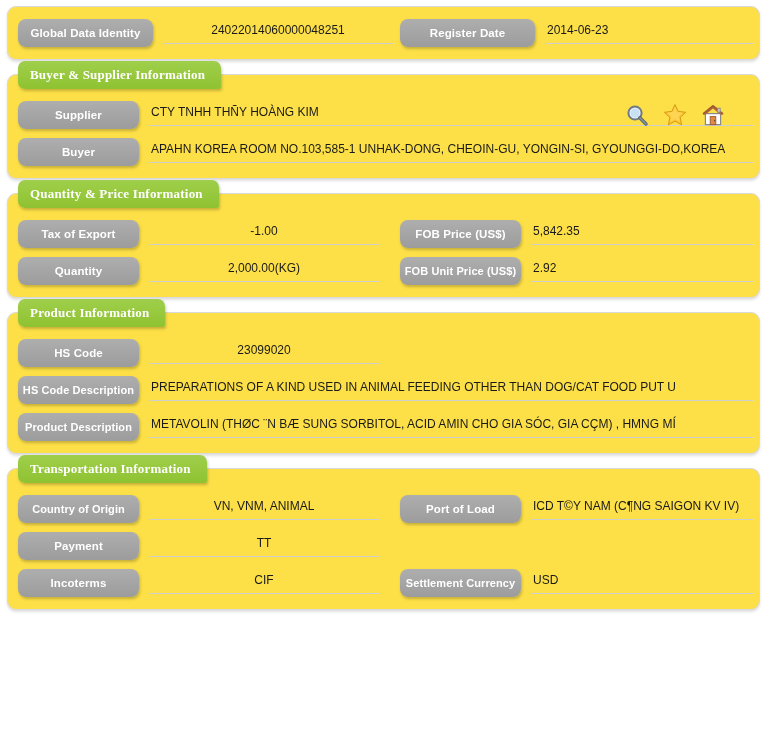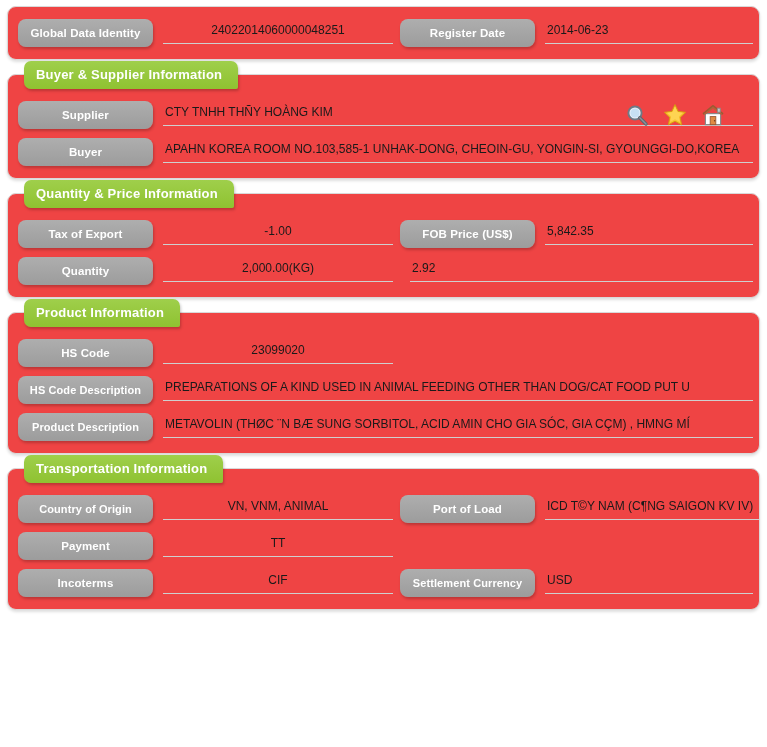--- a/index.html
+++ b/index.html
@@ -17,47 +17,48 @@
     height: 747px;
     position: relative;
     box-sizing: border-box;
     padding: 0;
   }
 
   
   .card {
     position: relative;
     margin: 0 7px 14px 7px;
-    background: #ef4444;
+    background: #fde047;
     border: 1px solid #d9d9d9;
     border-radius: 9px;
     box-shadow: 0 2px 3px rgba(0,0,0,0.13);
     box-sizing: border-box;
   }
 
   .card.first { margin-top: 6px; }
 
   
   .section-tab {
     position: absolute;
     top: -14px;
-    left: 16px;
+    left: 10px;
     background: #96c83c;
     background: linear-gradient(to bottom, #9fcf4b 0%, #8fc231 100%);
     color: #ffffff;
     font-size: 13px;
     font-weight: bold;
     padding: 7px 16px 7px 12px;
     border-radius: 7px;
     border-bottom-right-radius: 2px;
     letter-spacing: 0.2px;
     box-shadow: 1px 2px 3px rgba(0,0,0,0.22);
     white-space: nowrap;
     z-index: 4;
     line-height: 14px;
+    font-family: Liberation Serif, serif;
   }
 
   .card-body {
     padding: 12px 10px 10px 10px;
   }
 
   .card-body.with-tab { padding-top: 26px; }
 
   
   .row {
@@ -71,21 +72,21 @@
   .field {
     display: flex;
     align-items: flex-start;
   }
 
   .field.half  { width: 382px; flex: 0 0 382px; }
   .field.full  { width: 100%; flex: 1 1 auto; }
 
   .pill {
     flex: 0 0 auto;
-    width: 135px;
+    width: 121px;
     box-sizing: border-box;
     text-align: center;
     color: #ffffff;
     font-size: 11.5px;
     font-weight: bold;
     background: #a3a3a3;
     background: linear-gradient(to bottom, #aeaeae 0%, #9c9c9c 100%);
     border-radius: 8px;
     padding: 7px 4px 7px 4px;
     line-height: 14px;
@@ -236,20 +237,21 @@
       </div>
 
       <div class="row">
         <div class="field half">
           <div class="pill">Quantity</div>
           <div class="value-wrap">
             <div class="value medium">2,000.00(KG)</div>
           </div>
         </div>
         <div class="field full">
+          <div class="pill narrowtext">FOB Unit Price (US$)</div>
           <div class="value-wrap">
             <div class="value wide">2.92</div>
           </div>
         </div>
       </div>
 
     </div>
   </div>
 
   <div class="card">

